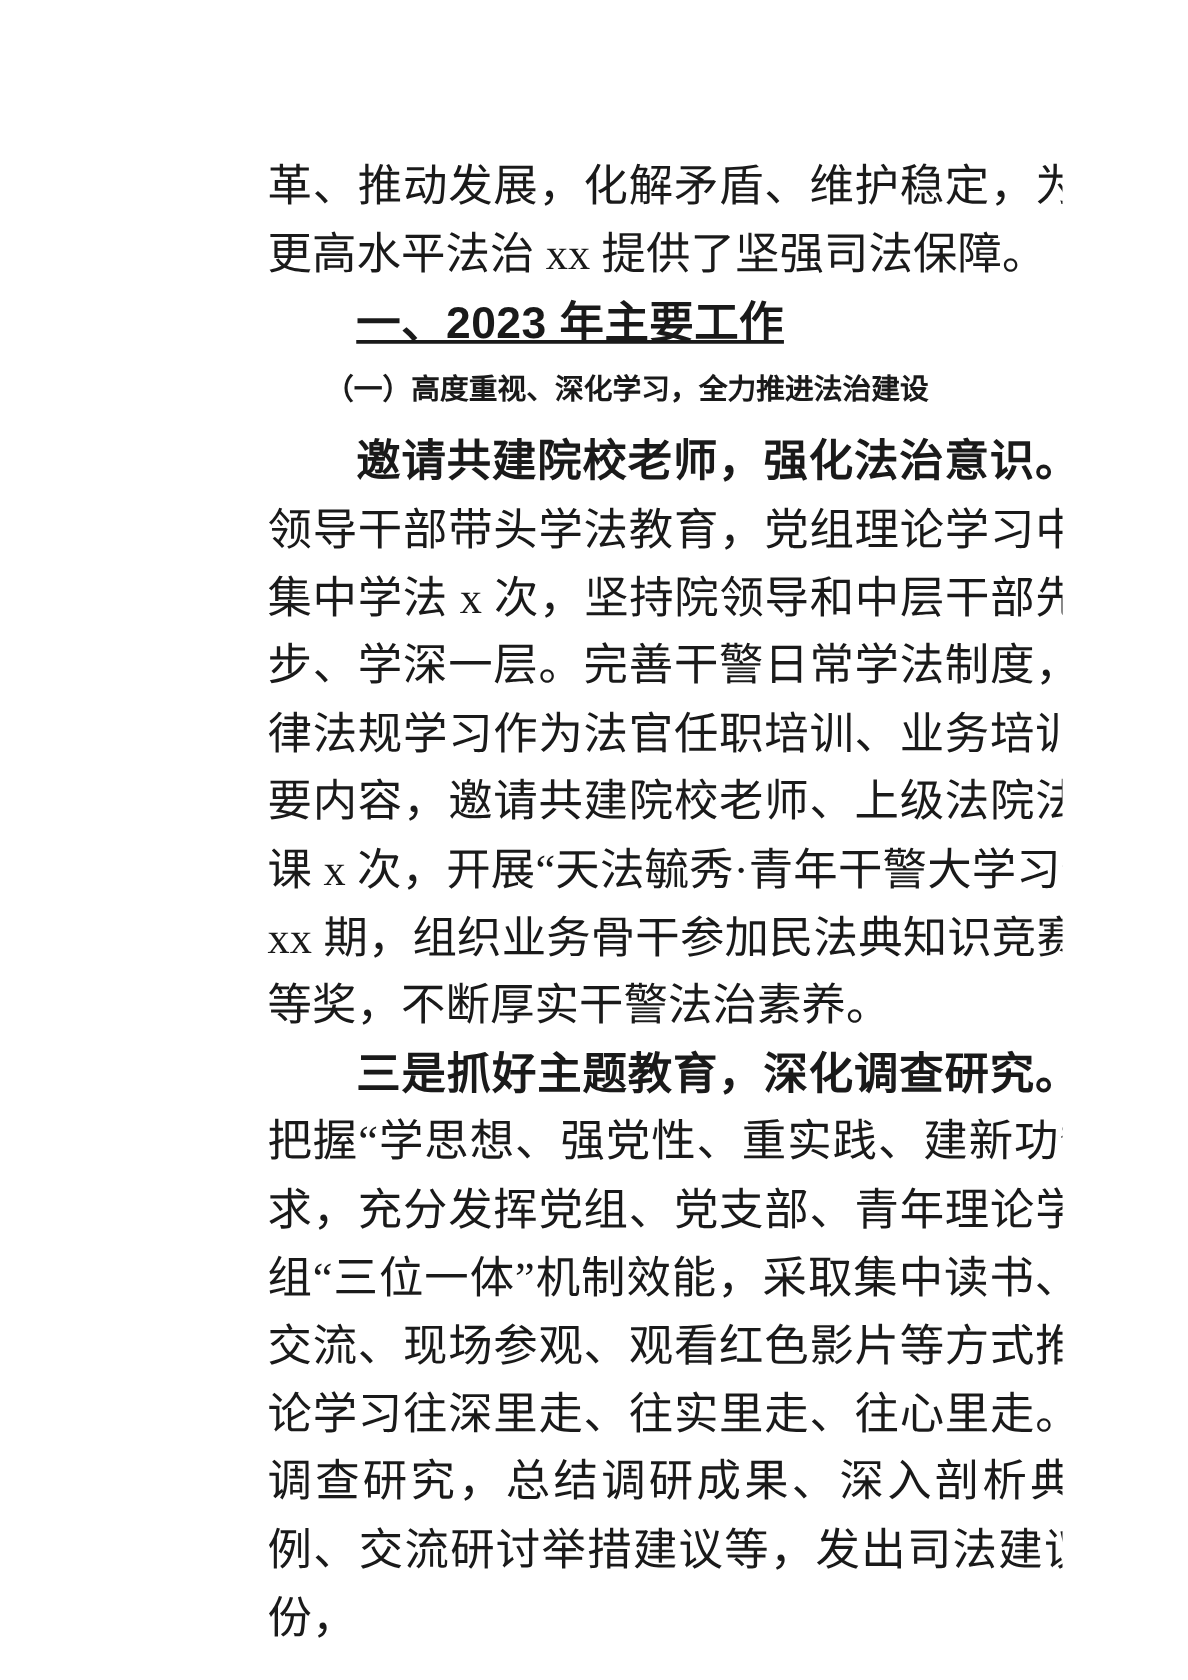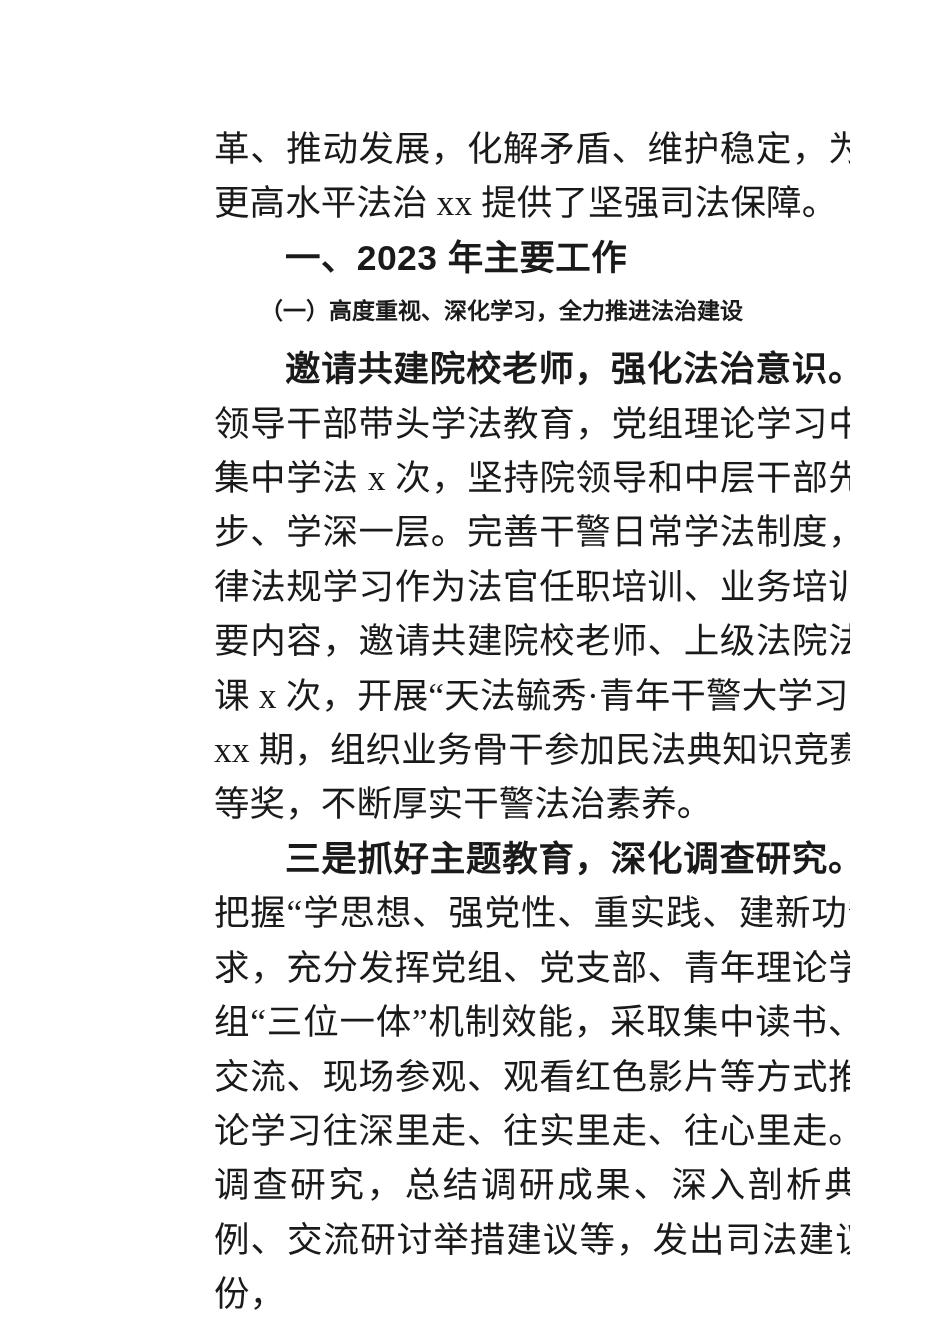--- a/index.html
+++ b/index.html
@@ -56,20 +56,21 @@
   }
 
   
   .heading-1 {
     font-family: "Liberation Sans", "DejaVu Sans", sans-serif;
     font-size: 35.5px;
     line-height: 54.4px;
     font-weight: bold;
     text-indent: 2em;
     letter-spacing: 0.4px;
+    text-decoration: underline;
   }
 
   
   .heading-2 {
     font-family: Liberation Mono, monospace;
     font-size: 23px;
     line-height: 57px;
     font-weight: bold;
     text-indent: 2em;
   }

